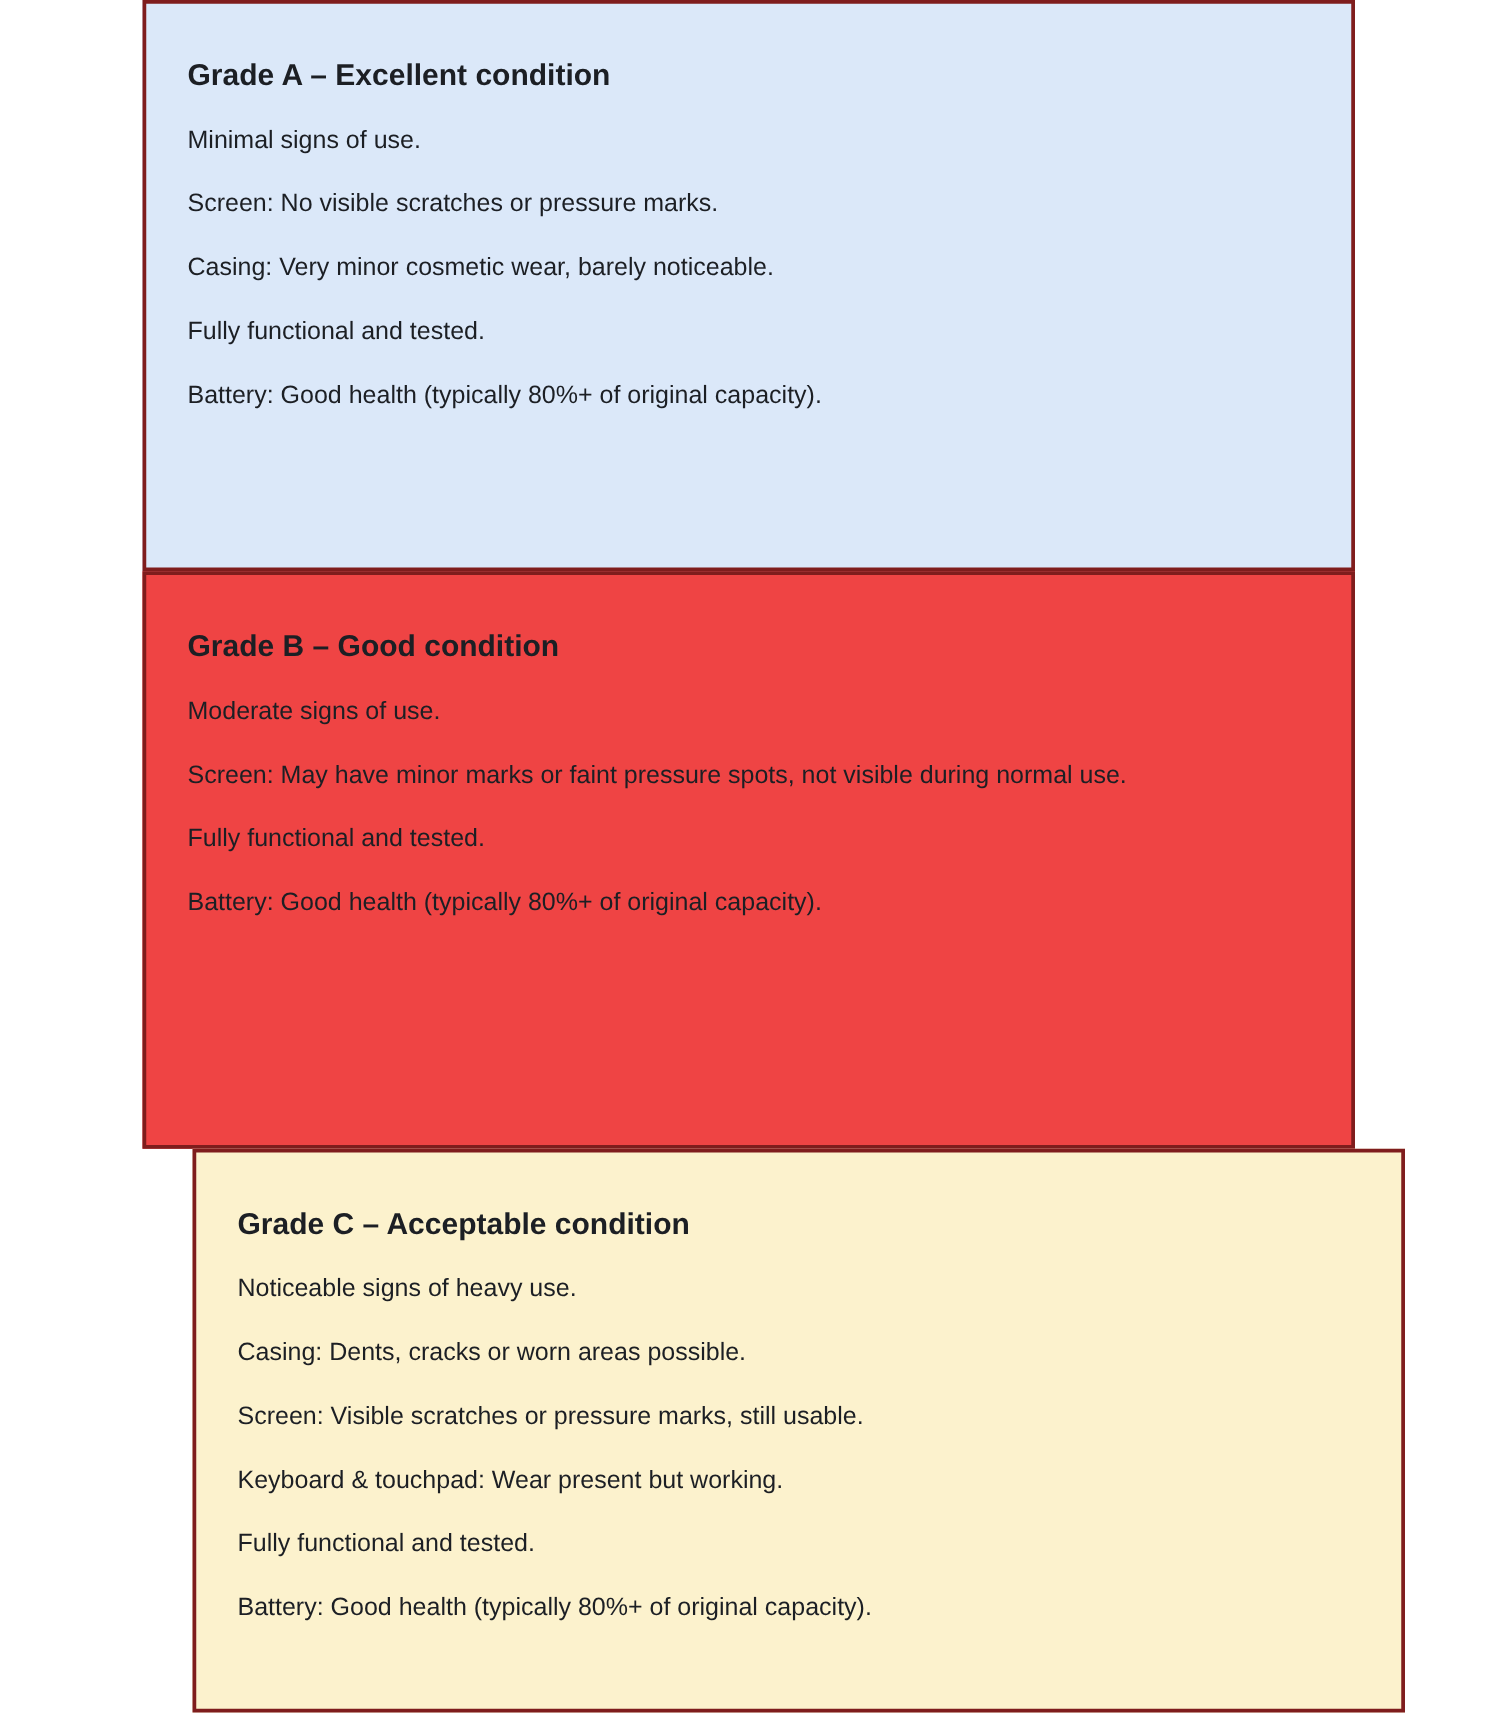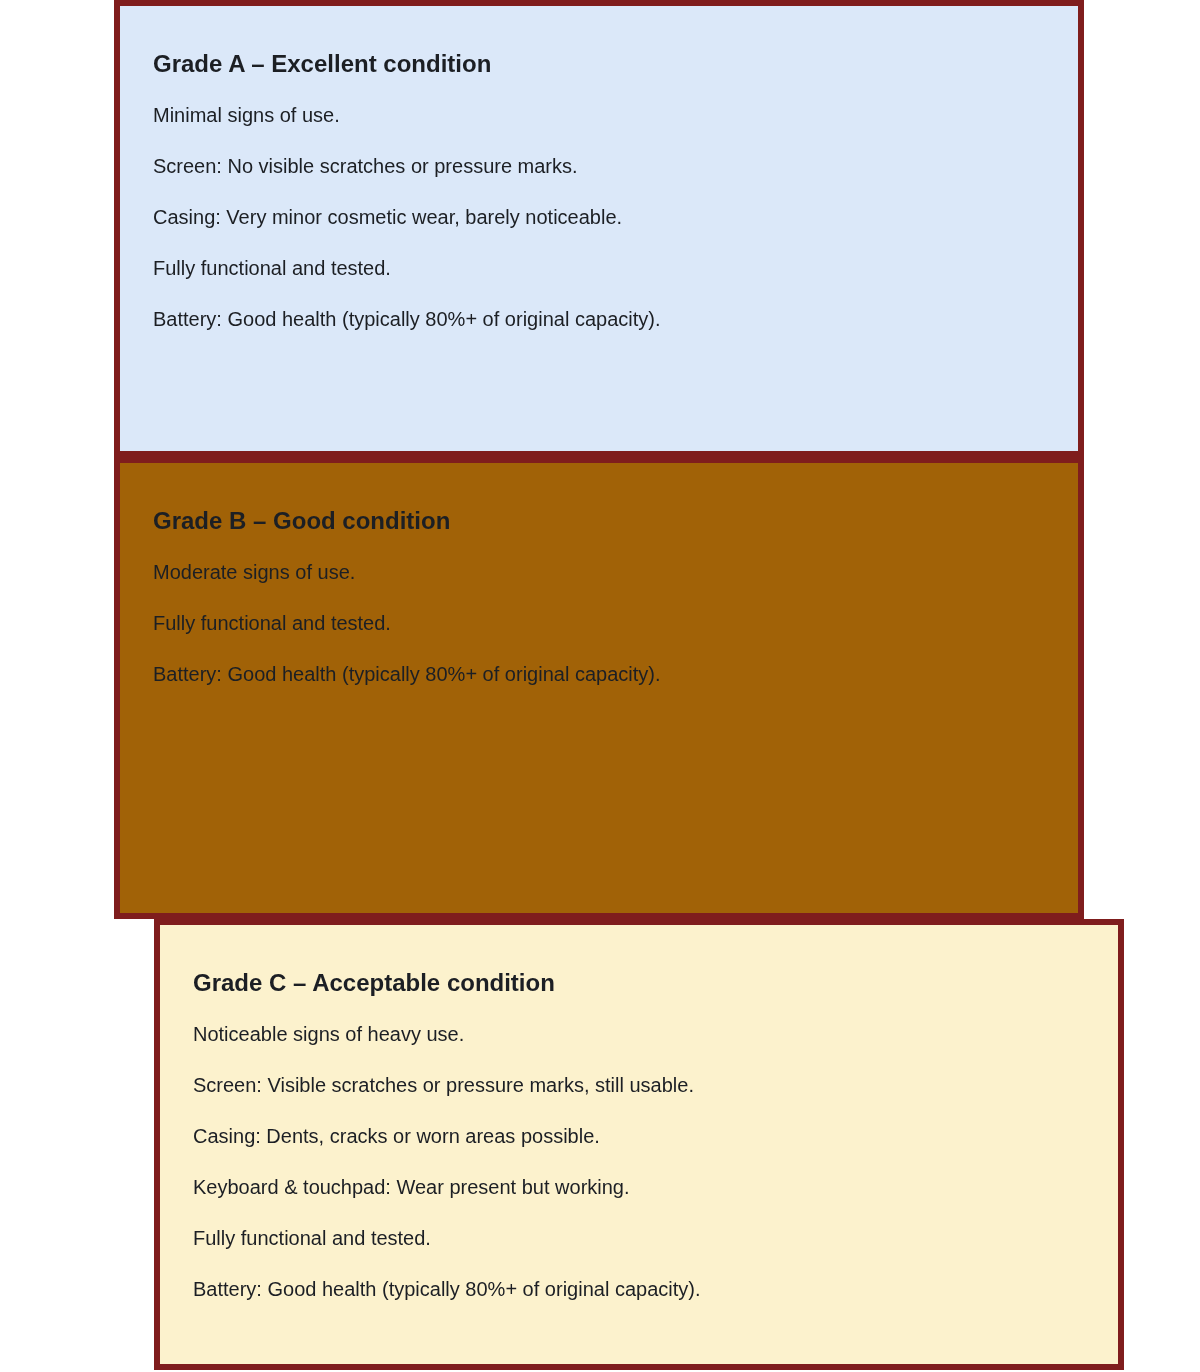--- a/index.html
+++ b/index.html
@@ -10,21 +10,21 @@
     width: 1200px;
     height: 1372px;
     font-family: "Liberation Sans", "DejaVu Sans", sans-serif;
   }
   .grade-stack {
     width: 970px;
     margin-left: 114px;
   }
   .grade-card {
     width: 100%;
-    border: 6px solid #7f1d1d;
+    border: 3px solid #7f1d1d;
     padding: 42px 55px 0 33px;
     color: #1c1f24;
   }
   .grade-card.section-a { height: 457px; }
   .grade-card.section-b { height: 462px; }
   .grade-card.section-c { height: 451px; }
   .grade-title {
     font-size: 24px;
     line-height: 32px;
     font-weight: bold;
@@ -43,30 +43,31 @@
 
   <section class="grade-card section-a" style="background-color: rgb(219, 232, 249);">
     <h2 class="grade-title">Grade A – Excellent condition</h2>
     <p class="grade-line">Minimal signs of use.</p>
     <p class="grade-line">Screen: No visible scratches or pressure marks.</p>
     <p class="grade-line">Casing: Very minor cosmetic wear, barely noticeable.</p>
     <p class="grade-line">Fully functional and tested.</p>
     <p class="grade-line">Battery: Good health (typically 80%+ of original capacity).</p>
   </section>
 
-  <section class="grade-card section-b" style="background-color: #a16207;">
+  <section class="grade-card section-b" style="background-color: #ef4444;">
     <h2 class="grade-title">Grade B – Good condition</h2>
     <p class="grade-line">Moderate signs of use.</p>
+    <p class="grade-line">Screen: May have minor marks or faint pressure spots, not visible during normal use.</p>
     <p class="grade-line">Fully functional and tested.</p>
     <p class="grade-line">Battery: Good health (typically 80%+ of original capacity).</p>
   </section>
 
   <section class="grade-card section-c" style="background-color: rgb(252, 242, 205); margin-left: 40px;">
     <h2 class="grade-title">Grade C – Acceptable condition</h2>
     <p class="grade-line">Noticeable signs of heavy use.</p>
+    <p class="grade-line">Casing: Dents, cracks or worn areas possible.</p>
     <p class="grade-line">Screen: Visible scratches or pressure marks, still usable.</p>
-    <p class="grade-line">Casing: Dents, cracks or worn areas possible.</p>
     <p class="grade-line">Keyboard &amp; touchpad: Wear present but working.</p>
     <p class="grade-line">Fully functional and tested.</p>
     <p class="grade-line">Battery: Good health (typically 80%+ of original capacity).</p>
   </section>
 
 </div>
 
 </body></html>

